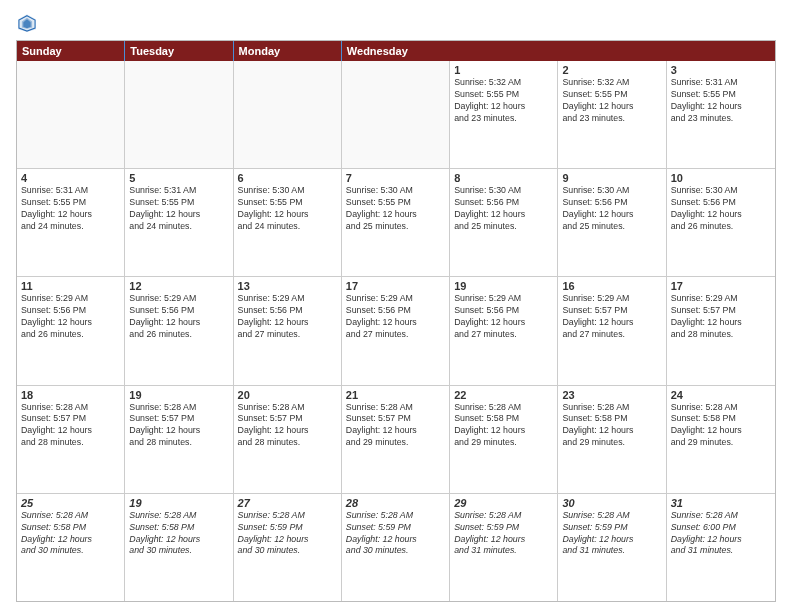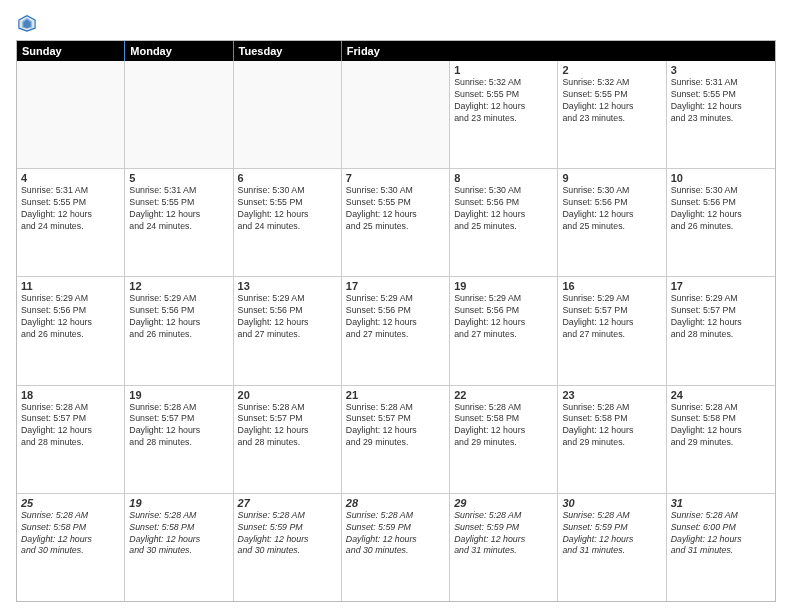--- a/index.html
+++ b/index.html
@@ -63,21 +63,21 @@
     }
     .calendar {
       flex: 1;
       display: flex;
       flex-direction: column;
       border: 1px solid #bbb;
     }
     .cal-header-row {
       display: grid;
       grid-template-columns: repeat(7, 1fr);
-      background: #000000;
+      background: #7f1d1d;
     }
     .cal-header-cell {
       color: #fff;
       font-size: 11px;
       font-weight: bold;
       padding: 4px 5px;
       border-right: 1px solid #4a8dd5;
       text-align: left;
     }
     .cal-header-cell:last-child { border-right: none; }
@@ -136,23 +136,23 @@
     </div>
     <div class="title-block">
       <div class="main-title"></div>
       <div class="subtitle"></div>
     </div>
   </div>
 
   <div class="calendar">
     <div class="cal-header-row">
     <div class="cal-header-cell">Sunday</div>
+        <div class="cal-header-cell">Tuesday</div>
         <div class="cal-header-cell">Monday</div>
-        <div class="cal-header-cell">Tuesday</div>
-        <div class="cal-header-cell">Friday</div>
+        <div class="cal-header-cell">Wednesday</div>
       </div>
     <div class="cal-body">
     <div class="cal-week">
           <div class="cal-cell empty"></div>
           <div class="cal-cell empty"></div>
           <div class="cal-cell empty"></div>
           <div class="cal-cell empty"></div>
           <div class="cal-cell">
             <div class="day-num">1</div>
             <div class="day-info">Sunrise: 5:32 AM</div>

